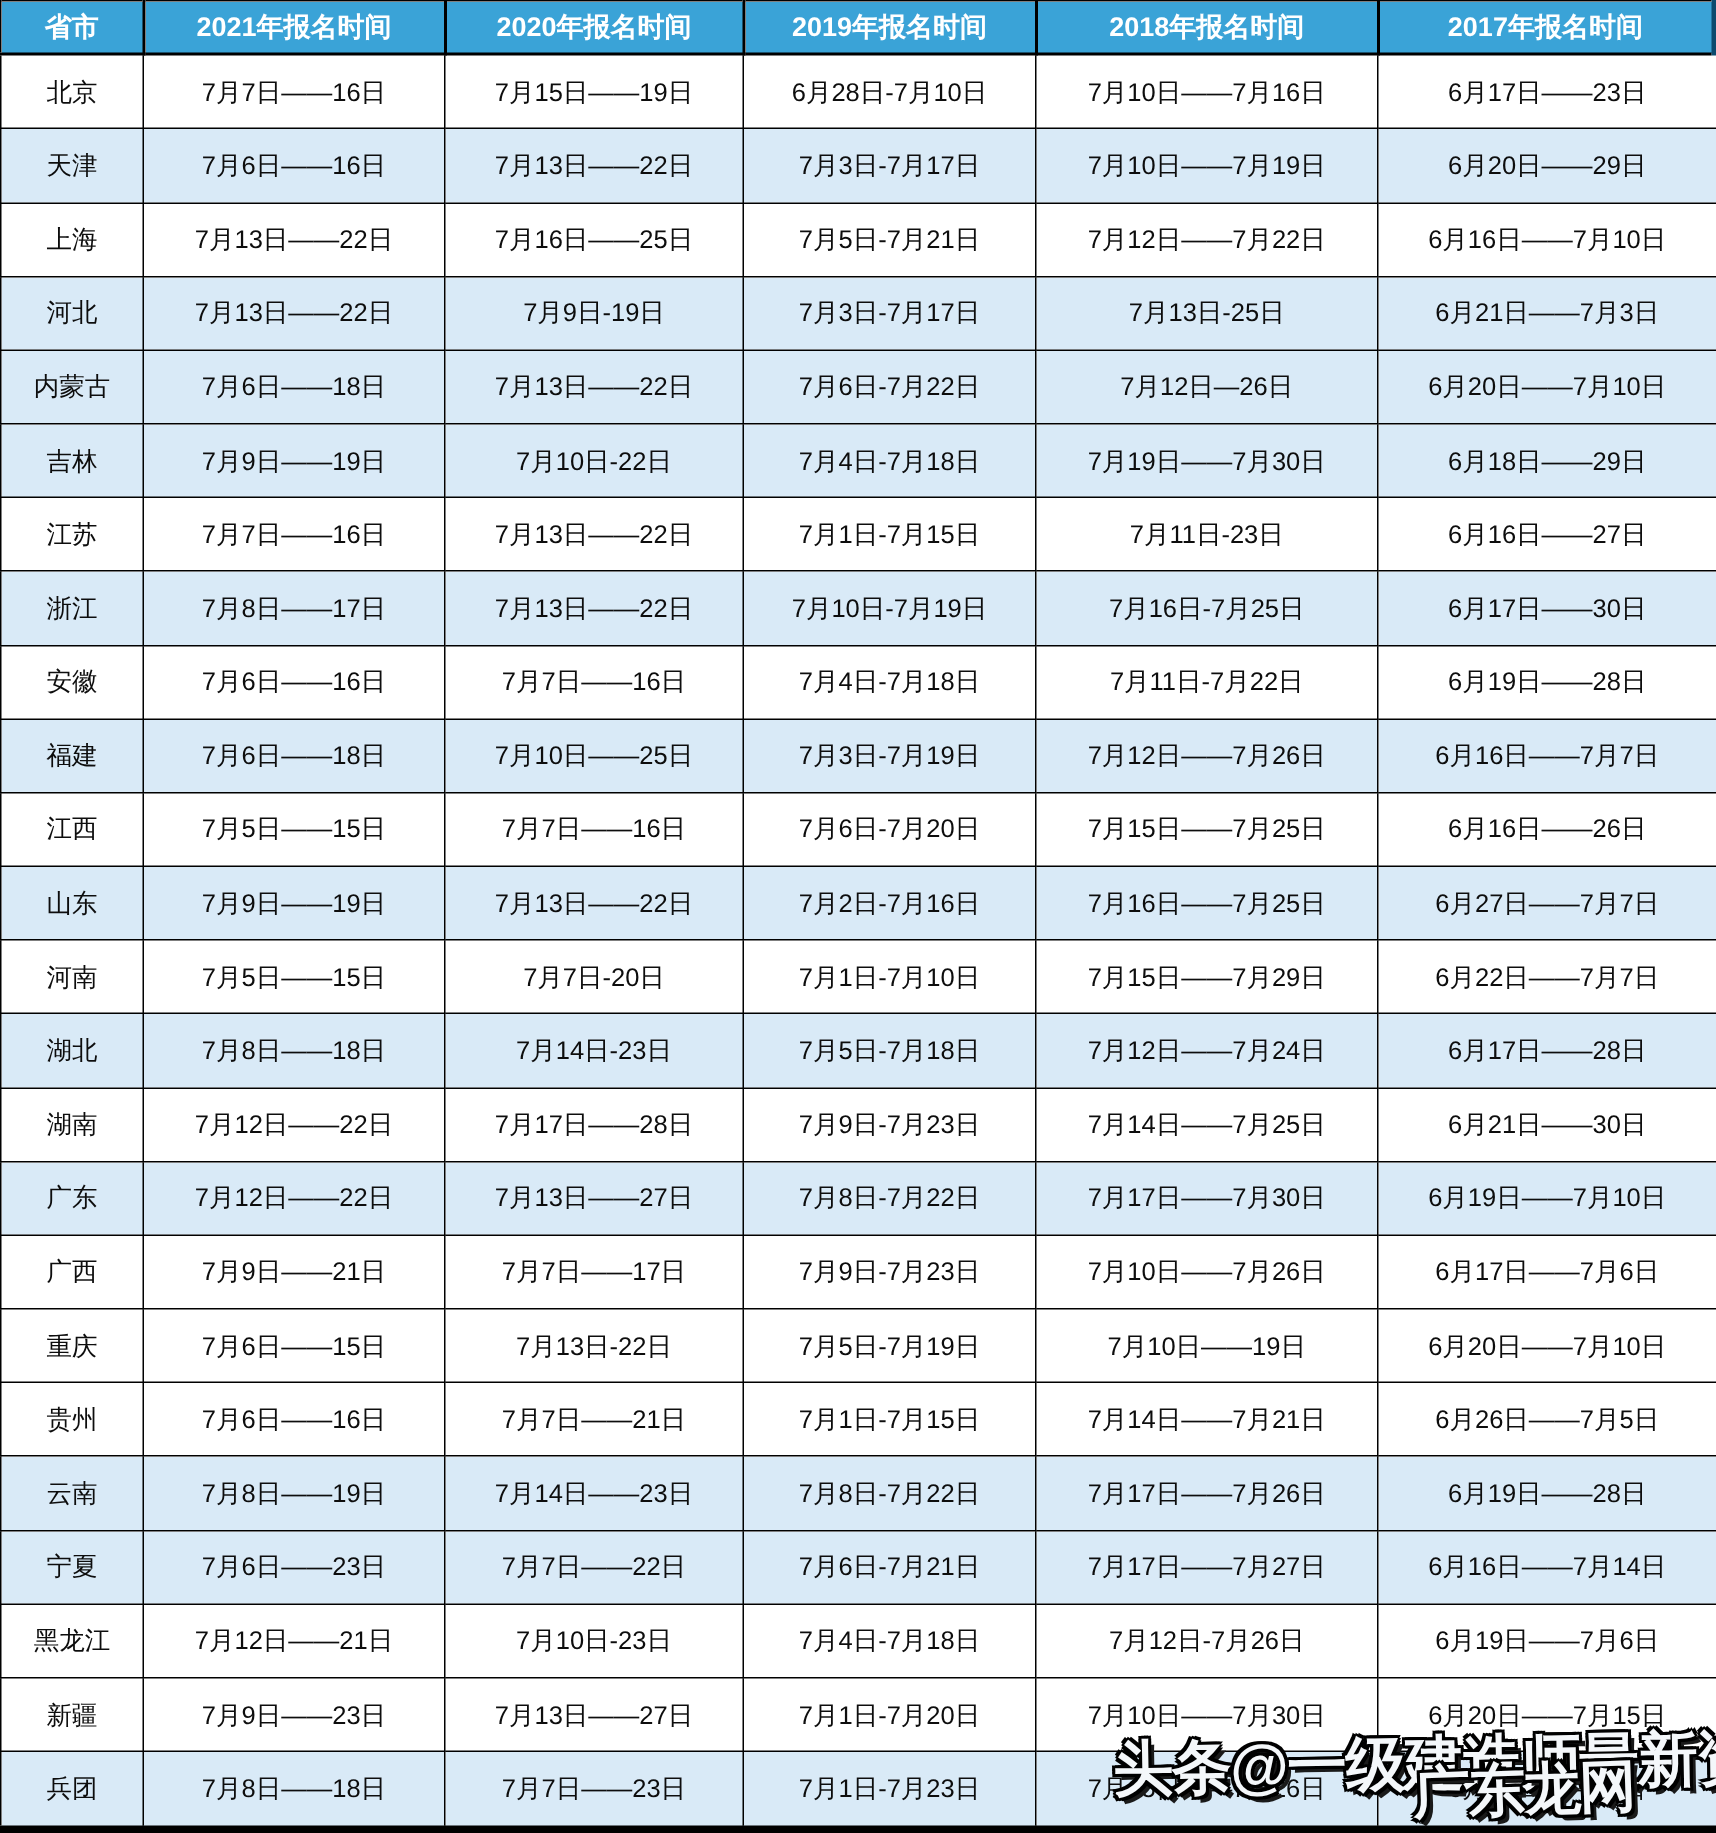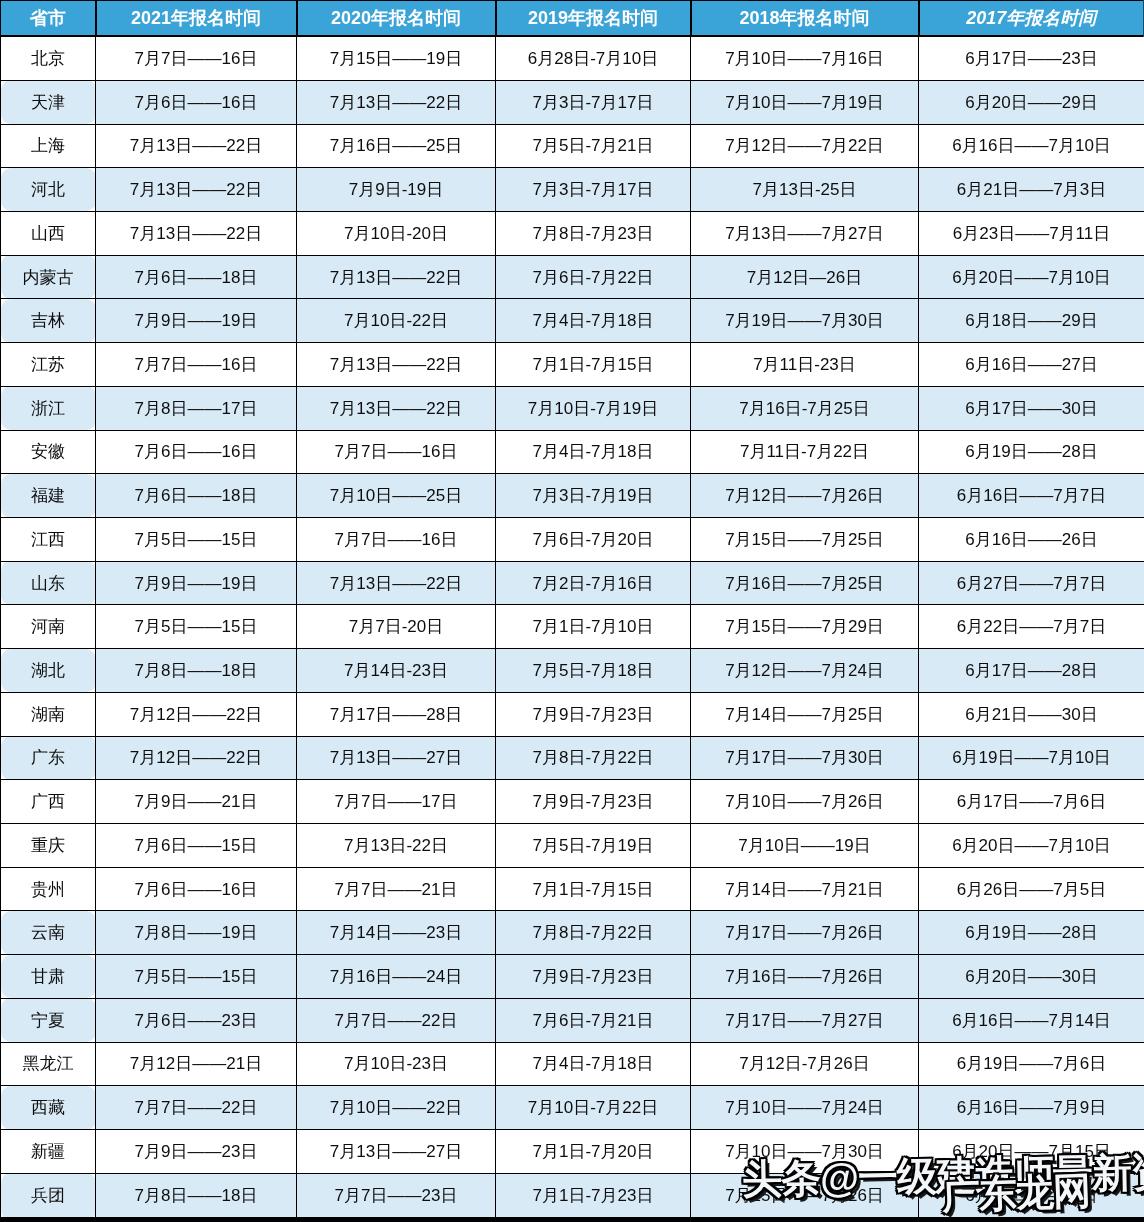--- a/index.html
+++ b/index.html
@@ -33,30 +33,30 @@
   thead th {
     height: 34px;
     background: #3AA3D7;
     color: #ffffff;
     font-size: 18px;
     font-weight: bold;
     border: 2px solid #000;
     border-top: none;
   }
   thead th:first-child { border-left: 1px solid #000; text-align: center; }
-  thead th:last-child  { border-right: 3px solid #0c4a6e; font-style: italic; }
+  thead th:last-child  { border-right: 7px solid #0c4a6e; }
   tbody td {
     height: 36px;
     background: #ffffff;
     color: #0d0d0d;
     font-size: 17px;
     font-weight: 500;
   }
   tbody tr.alt td { background: #D9EAF7; }
-  tbody td.province { font-size: 17px; border-radius: 10px; }
+  tbody td.province { font-size: 17px; }
 
   
   .watermark {
     position: absolute;
     pointer-events: none;
     white-space: nowrap;
     font-weight: bold;
     color: #f4f7fa;
     text-shadow:
       -2px -2px 0 #000, 2px -2px 0 #000, -2px 2px 0 #000, 2px 2px 0 #000,
@@ -128,28 +128,20 @@
         <td>6月16日——7月10日</td>
       </tr>
       <tr class="alt">
         <td class="province">河北</td>
         <td>7月13日——22日</td>
         <td>7月9日-19日</td>
         <td>7月3日-7月17日</td>
         <td>7月13日-25日</td>
         <td>6月21日——7月3日</td>
       </tr>
-      <tr>
-        <td class="province">山西</td>
-        <td>7月13日——22日</td>
-        <td>7月10日-20日</td>
-        <td>7月8日-7月23日</td>
-        <td>7月13日——7月27日</td>
-        <td>6月23日——7月11日</td>
-      </tr>
       <tr class="alt">
         <td class="province">内蒙古</td>
         <td>7月6日——18日</td>
         <td>7月13日——22日</td>
         <td>7月6日-7月22日</td>
         <td>7月12日—26日</td>
         <td>6月20日——7月10日</td>
       </tr>
       <tr class="alt">
         <td class="province">吉林</td>
@@ -265,50 +257,34 @@
       </tr>
       <tr class="alt">
         <td class="province">云南</td>
         <td>7月8日——19日</td>
         <td>7月14日——23日</td>
         <td>7月8日-7月22日</td>
         <td>7月17日——7月26日</td>
         <td>6月19日——28日</td>
       </tr>
       <tr class="alt">
-        <td class="province">甘肃</td>
-        <td>7月5日——15日</td>
-        <td>7月16日——24日</td>
-        <td>7月9日-7月23日</td>
-        <td>7月16日——7月26日</td>
-        <td>6月20日——30日</td>
-      </tr>
-      <tr class="alt">
         <td class="province">宁夏</td>
         <td>7月6日——23日</td>
         <td>7月7日——22日</td>
         <td>7月6日-7月21日</td>
         <td>7月17日——7月27日</td>
         <td>6月16日——7月14日</td>
       </tr>
       <tr>
         <td class="province">黑龙江</td>
         <td>7月12日——21日</td>
         <td>7月10日-23日</td>
         <td>7月4日-7月18日</td>
         <td>7月12日-7月26日</td>
         <td>6月19日——7月6日</td>
-      </tr>
-      <tr class="alt">
-        <td class="province">西藏</td>
-        <td>7月7日——22日</td>
-        <td>7月10日——22日</td>
-        <td>7月10日-7月22日</td>
-        <td>7月10日——7月24日</td>
-        <td>6月16日——7月9日</td>
       </tr>
       <tr>
         <td class="province">新疆</td>
         <td>7月9日——23日</td>
         <td>7月13日——27日</td>
         <td>7月1日-7月20日</td>
         <td>7月10日——7月30日</td>
         <td>6月20日——7月15日</td>
       </tr>
       <tr class="alt">

